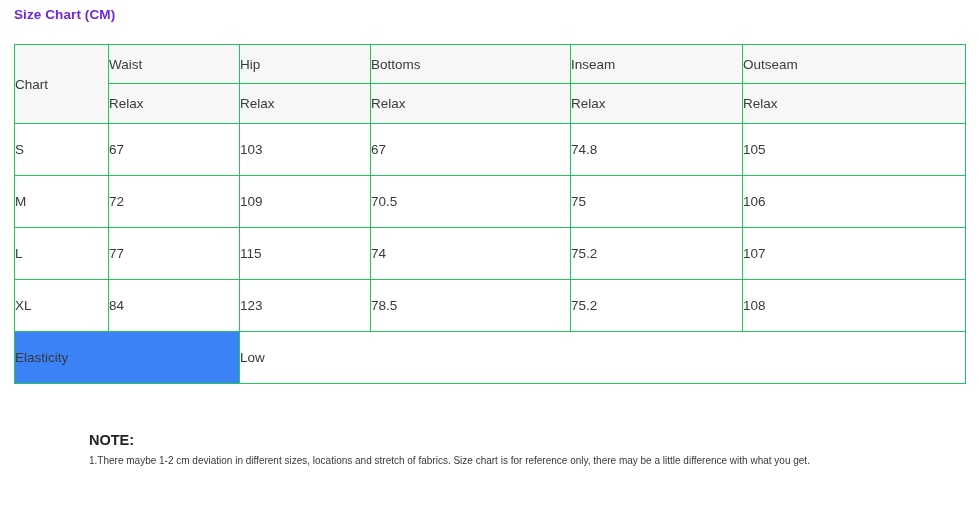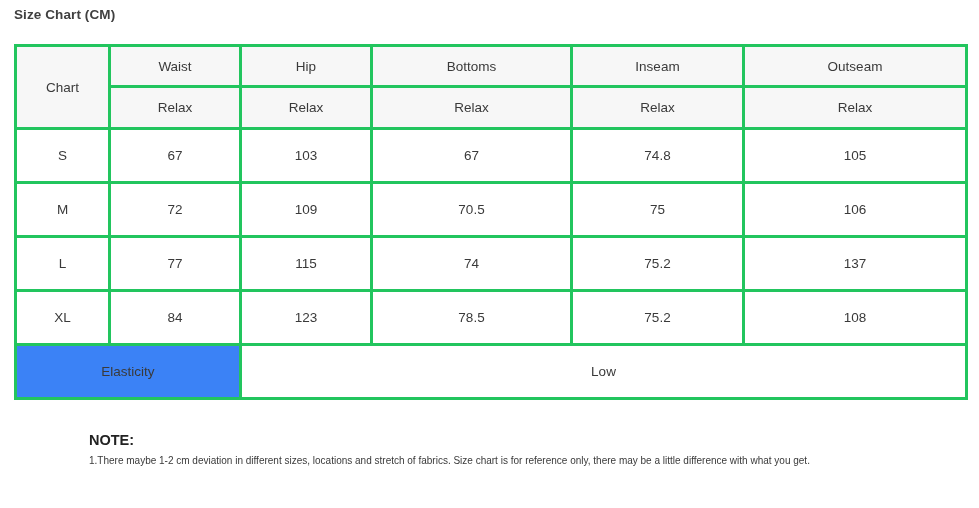--- a/index.html
+++ b/index.html
@@ -19,36 +19,35 @@
     width: 979px;
     height: 508px;
     box-sizing: border-box;
   }
   .chart-title {
     position: absolute;
     left: 14px;
     top: 7px;
     font-size: 13.5px;
     font-weight: bold;
-    color: #404040;
+    color: #6d28d9;
     letter-spacing: 0.1px;
   }
   table.size-table {
     position: absolute;
     left: 14px;
     top: 44px;
     width: 951px;
     border-collapse: collapse;
     table-layout: fixed;
     font-size: 13.5px;
     color: #3a3a3a;
   }
   table.size-table td {
-    border: 3px solid #22c55e;
-    text-align: center;
+    border: 1px solid #22c55e;
     vertical-align: middle;
     padding: 0;
     font-weight: normal;
   }
   td.size-head {
     background: #f7f7f7;
     height: 77px;
   }
   td.col-head {
     background: #f7f7f7;
@@ -139,21 +138,21 @@
         <td>70.5</td>
         <td>75</td>
         <td>106</td>
       </tr>
       <tr class="data-row">
         <td>L</td>
         <td>77</td>
         <td>115</td>
         <td>74</td>
         <td>75.2</td>
-        <td>137</td>
+        <td>107</td>
       </tr>
       <tr class="data-row">
         <td>XL</td>
         <td>84</td>
         <td>123</td>
         <td>78.5</td>
         <td>75.2</td>
         <td>108</td>
       </tr>
 

